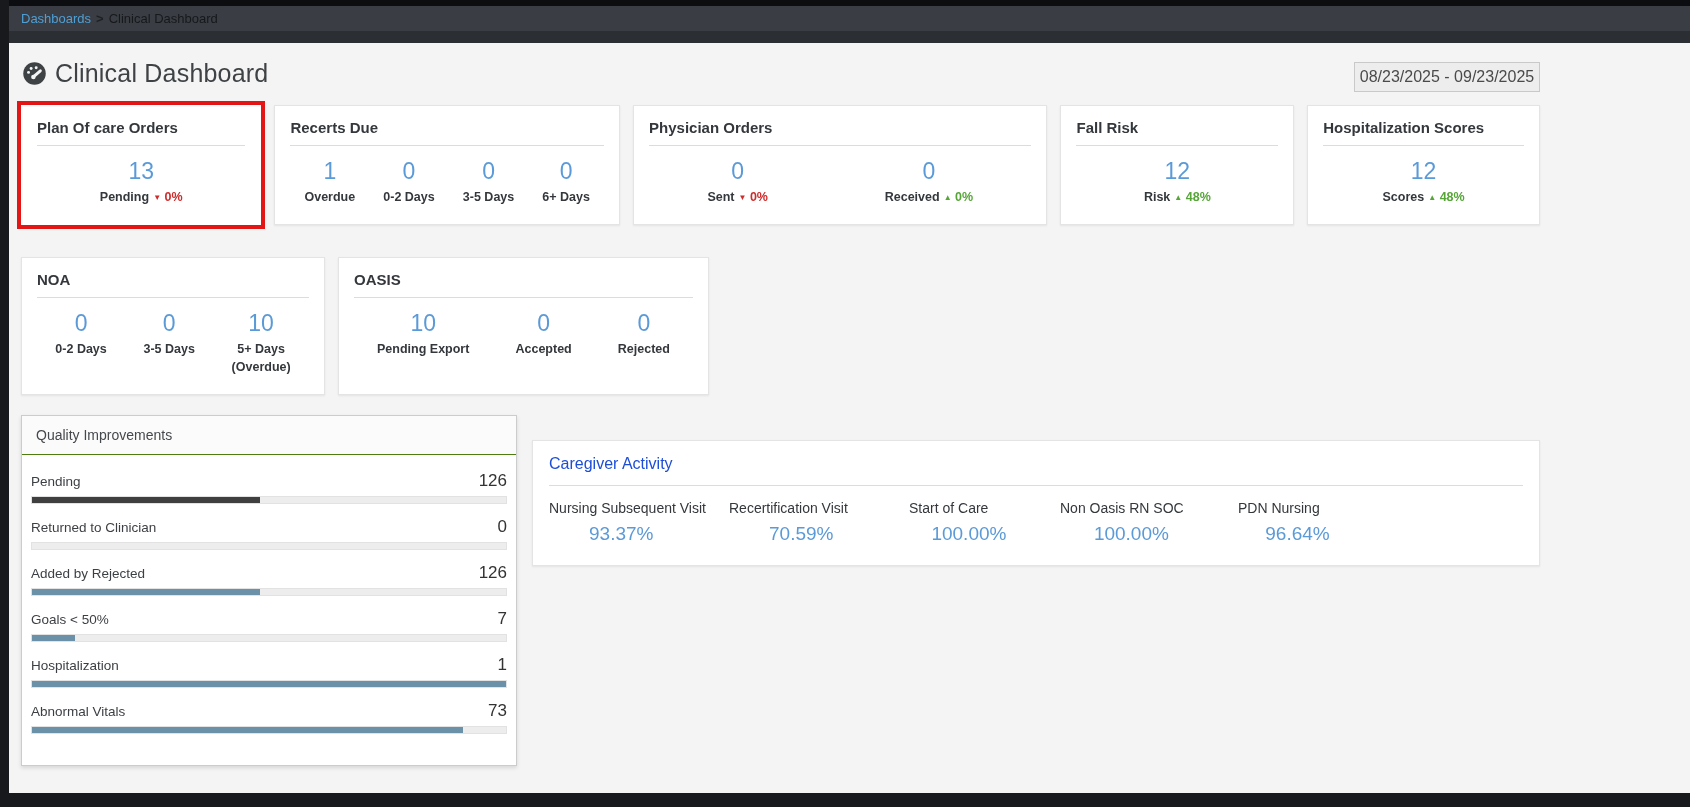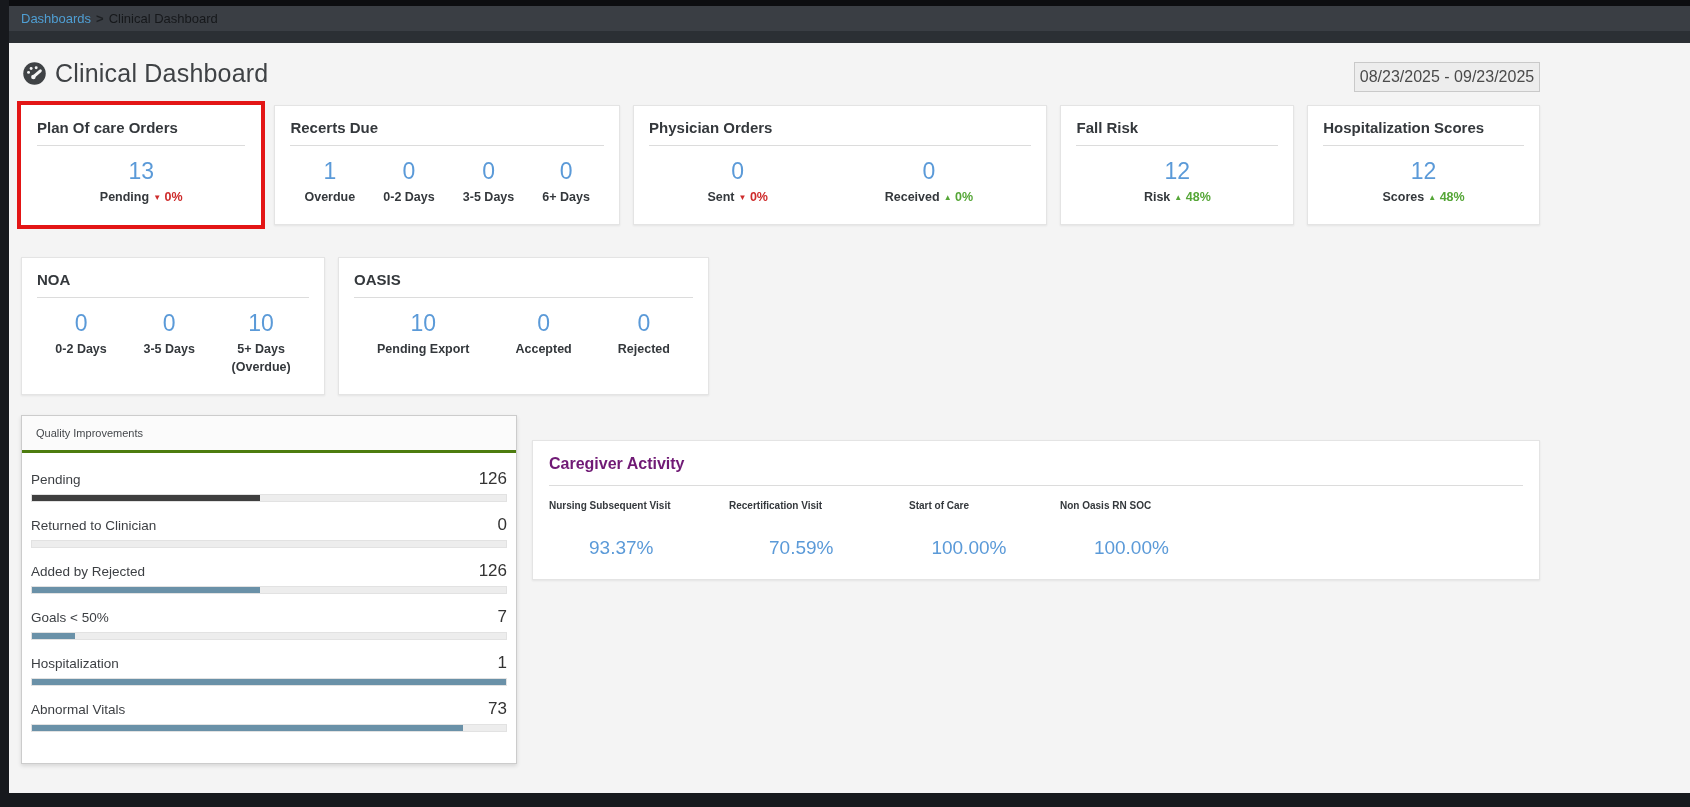--- a/index.html
+++ b/index.html
@@ -45,39 +45,39 @@
   .stat-label { font-size:12.5px; font-weight:bold; color:#34383c; margin-top:6px; white-space:nowrap; }
   .stat-label2 { font-size:12.5px; font-weight:bold; color:#34383c; margin-top:4px; }
   .trend { margin-left:4px; white-space:nowrap; }
   .trend .tri { font-size:8px; vertical-align:1px; }
   .trend.down { color:#ce2b2b; }
   .trend.up { color:#55a637; }
 
   
   .row-3 { display:flex; gap:15px; margin-top:20px; align-items:flex-start; }
   .qi-panel { width:496px; background:#fff; border:1px solid #cccccc; box-shadow:0 2px 4px rgba(0,0,0,.12); }
-  .qi-header { padding:11px 14px; font-size:11px; color:#45484c; background:#fbfbfb; border-bottom:3px solid #4d7c0f; }
+  .qi-header { padding:11px 14px; font-size:14px; color:#45484c; background:#fbfbfb; border-bottom:1px solid #4d7c0f; }
   .qi-body { padding:16px 9px 18px 9px; }
   .qi-item { margin-bottom:13px; }
   .qi-row { display:flex; justify-content:space-between; align-items:baseline; font-size:13.5px; color:#3c3f43; margin-bottom:5px; }
   .qi-value { font-size:17px; color:#333; }
   .qi-bar { height:8px; background:#ededed; border:1px solid #e2e2e2; overflow:hidden; cursor:pointer; }
   .qi-fill { height:100%; }
 
   .ca-panel { width:1008px; background:#fff; border:1px solid #e4e4e4; box-shadow:0 1px 2px rgba(0,0,0,.07);
               margin-top:25px; padding:14px 16px 20px; }
-  .ca-title { font-size:16px; font-weight:bold; color:#701a75; border-bottom:1px solid #dcdcdc;
+  .ca-title { font-size:16px; font-weight:normal; color:#1d4ed8; border-bottom:1px solid #dcdcdc;
               padding-bottom:12px; margin-bottom:14px; }
   .ca-cols { display:flex; }
   .ca-col { padding-right:10px; }
   .ca-col:nth-child(1){ width:180px; } .ca-col:nth-child(2){ width:180px; }
   .ca-col:nth-child(3){ width:151px; } .ca-col:nth-child(4){ width:178px; }
   .ca-col:nth-child(5){ width:150px; }
-  .ca-label { font-size:10px; font-weight:bold; color:#34383c; white-space:nowrap; }
-  .ca-value { font-size:19px; color:#5b9ad8; margin-top:26px; text-align:center; width:85%; cursor:pointer; }
+  .ca-label { font-size:14px; font-weight:normal; color:#34383c; white-space:nowrap; }
+  .ca-value { font-size:19px; color:#5b9ad8; margin-top:7px; text-align:center; width:85%; cursor:pointer; }
 </style>
 </head>
 <body>
 
 <div class="top-sliver"></div>
 <div class="breadcrumb-bar">
   <a href="#">Dashboards</a>
   <span class="breadcrumb-sep">&gt;</span>
   <span class="breadcrumb-cur">Clinical Dashboard</span>
 </div>
@@ -288,18 +288,22 @@
             <div class="ca-value">70.59%</div>
           </div>
           <div class="ca-col">
             <div class="ca-label">Start of Care</div>
             <div class="ca-value">100.00%</div>
           </div>
           <div class="ca-col">
             <div class="ca-label">Non Oasis RN SOC</div>
             <div class="ca-value">100.00%</div>
           </div>
+          <div class="ca-col">
+            <div class="ca-label">PDN Nursing</div>
+            <div class="ca-value">96.64%</div>
+          </div>
         </div>
       </div>
     </div>
 
   </div>
 </div>
 
 </body></html>

